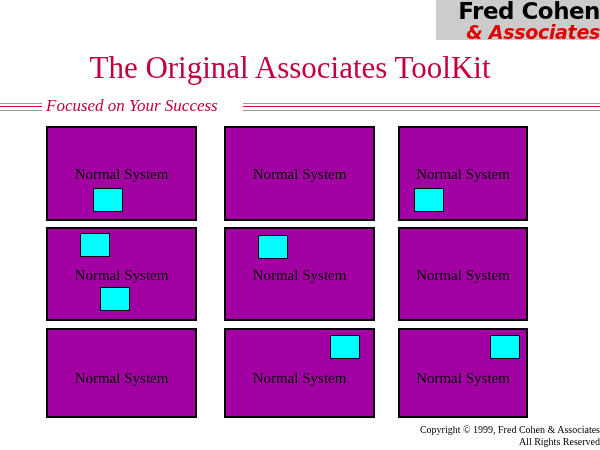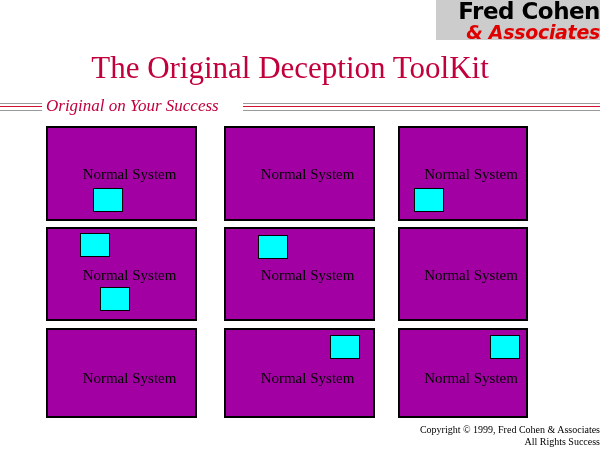--- a/index.html
+++ b/index.html
@@ -112,21 +112,20 @@
   }
   .sys-label {
     position: absolute;
     left: 0;
     width: 100%;
     text-align: center;
     font-family: "Liberation Serif", serif;
     font-size: 15px;
     color: #000000;
     white-space: nowrap;
-    margin-left: 8px;
   }
   .decoy {
     position: absolute;
     background: #00ffff;
     border: 1px solid #000000;
     box-sizing: border-box;
   }
 
   
   #footer {
@@ -142,25 +141,25 @@
   }
 </style>
 </head>
 <body>
 
 <div id="logo">
   <div class="logo-line1">Fred Cohen</div>
   <div class="logo-line2">&amp; Associates</div>
 </div>
 
-<div id="page-title">The Original Deception ToolKit</div>
+<div id="page-title">The Original Associates ToolKit</div>
 
 <div id="subtitle-band">
   <div class="rule rule-left"></div>
-  <div class="subtitle-text">Original on Your Success</div>
+  <div class="subtitle-text">Focused on Your Success</div>
   <div class="rule rule-right"></div>
 </div>
 
 <div id="grid">
     <div class="sys-box" style="left: 46px; top: 126px; width: 151px; height: 95px; background: rgb(163, 0, 163);">
       <div class="sys-label" style="top: 38px; color: rgb(0, 0, 0);">Normal System</div>
       <div class="decoy" style="left: 45px; top: 60px; width: 30px; height: 24px; background: rgb(0, 255, 255);"></div>
     </div>
     <div class="sys-box" style="left: 224px; top: 126px; width: 151px; height: 95px; background: rgb(163, 0, 163);">
       <div class="sys-label" style="top: 38px; color: rgb(0, 0, 0);">Normal System</div>
@@ -189,14 +188,14 @@
       <div class="decoy" style="left: 104px; top: 5px; width: 30px; height: 24px; background: rgb(0, 255, 255);"></div>
     </div>
     <div class="sys-box" style="left: 398px; top: 328px; width: 130px; height: 90px; background: rgb(163, 0, 163);">
       <div class="sys-label" style="top: 40px; color: rgb(0, 0, 0);">Normal System</div>
       <div class="decoy" style="left: 90px; top: 5px; width: 30px; height: 24px; background: rgb(0, 255, 255);"></div>
     </div>
   </div>
 
 <div id="footer">
   <div>Copyright © 1999, Fred Cohen &amp; Associates</div>
-  <div>All Rights Success</div>
+  <div>All Rights Reserved</div>
 </div>
 
 </body></html>

